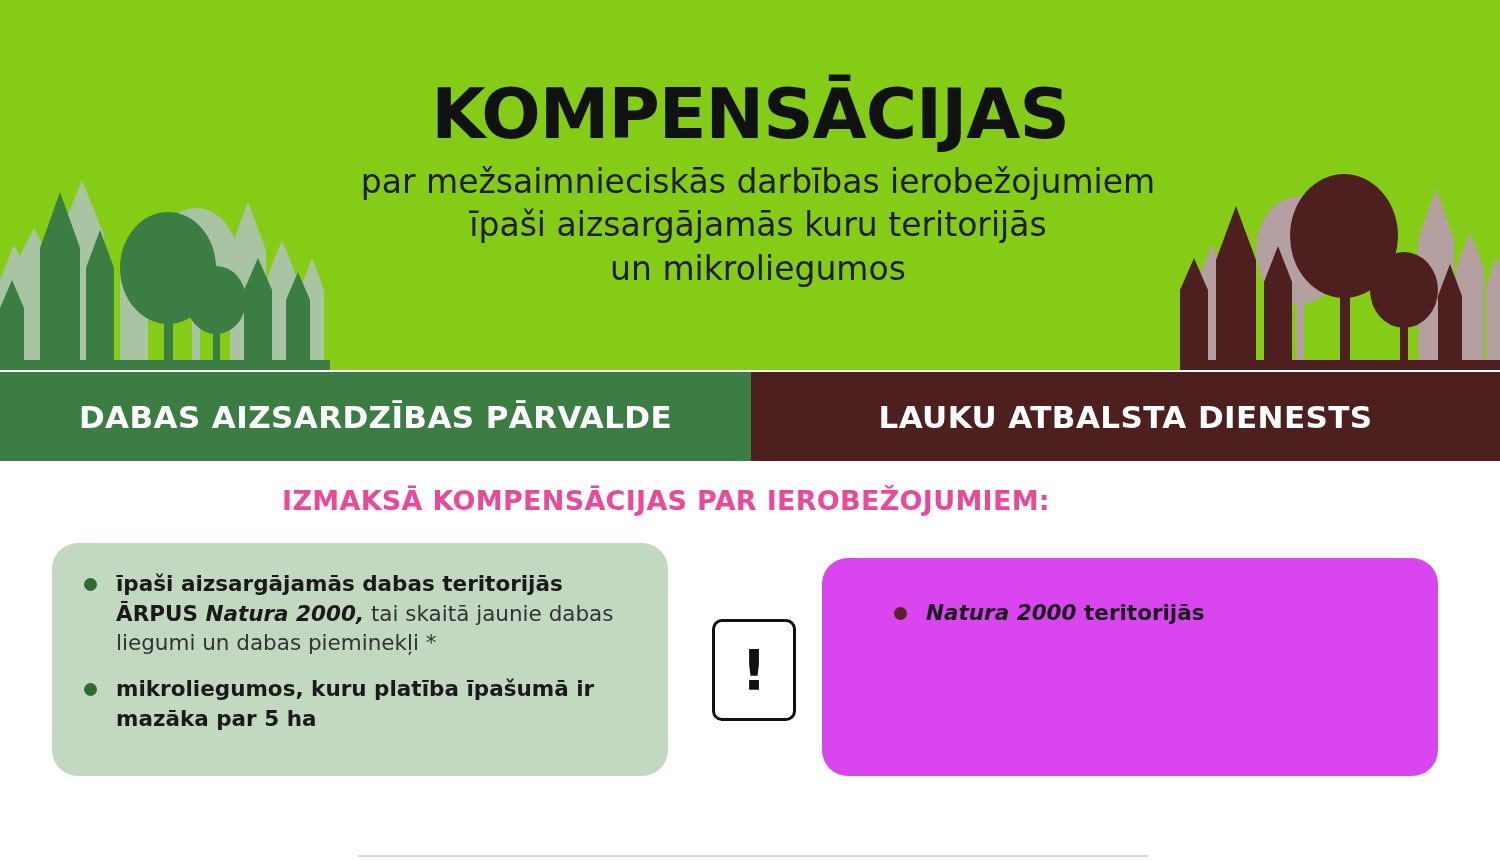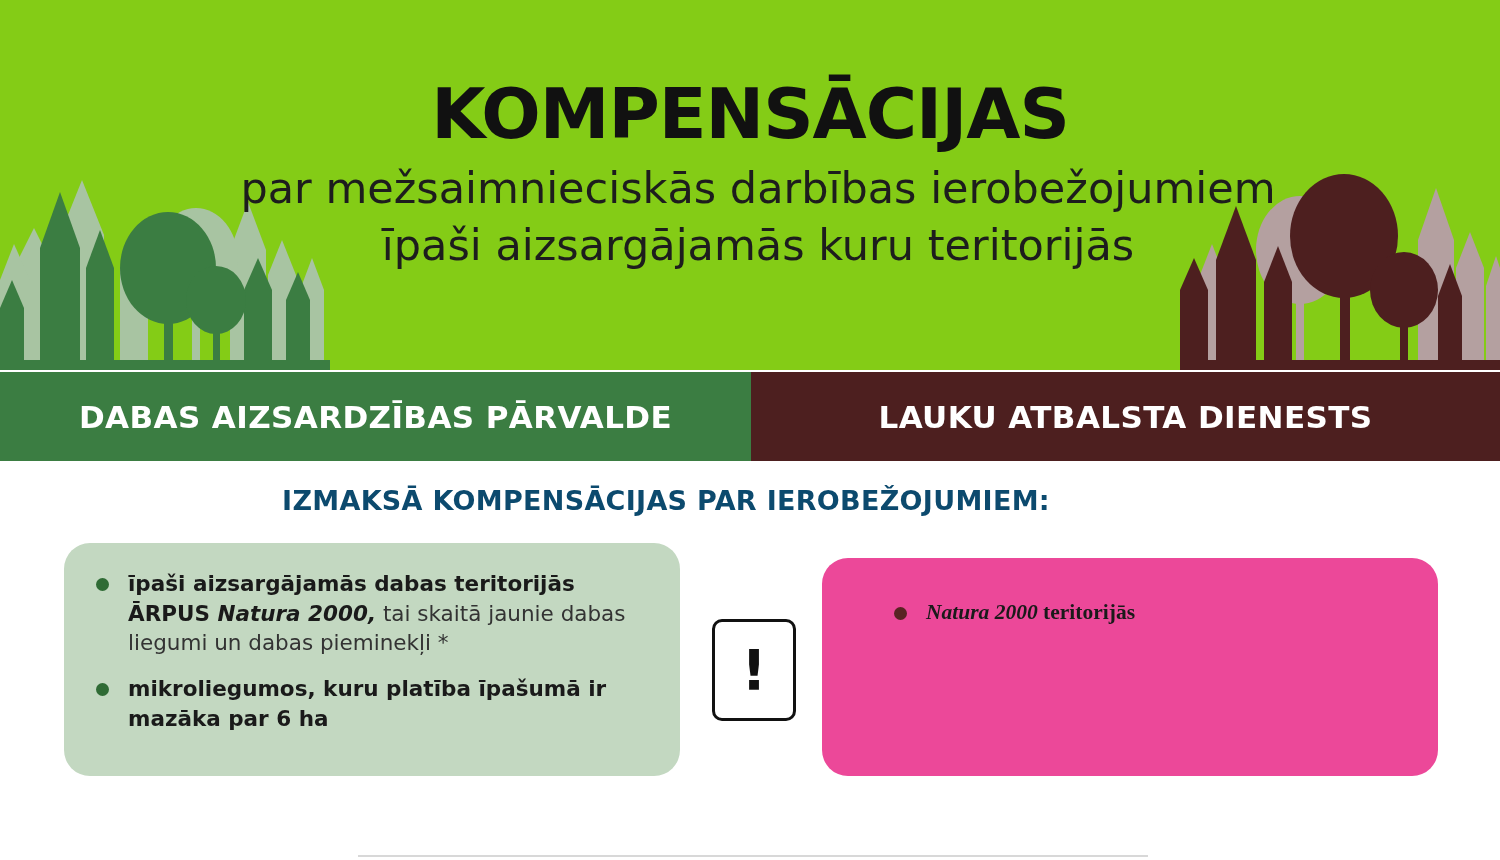--- a/index.html
+++ b/index.html
@@ -46,21 +46,21 @@
   }
   .hero-title {
     font-size: 70px;
     font-weight: 700;
     letter-spacing: -1px;
     line-height: 1.05;
     color: #111111;
     margin: 0;
   }
   .hero-sub {
-    font-size: 43px;
+    font-size: 33px;
     font-weight: 400;
     line-height: 1.33;
     color: #1d1d1d;
     margin: 8px 0 0 16px;
   }
 
   
   .bars {
     position: absolute;
     left: 0; top: 372px;
@@ -93,45 +93,44 @@
   
   .section-heading {
     position: absolute;
     left: 0;
     top: 485px;
     width: 1332px;
     text-align: center;
     font-size: 27px;
     font-weight: 700;
     letter-spacing: 0.3px;
-    color: #0c4a6e;
+    color: #ec4899;
   }
 
   
   .panel {
     position: absolute;
     border-radius: 26px;
     box-sizing: border-box;
   }
   .panel-left {
-    left: 64px;
+    left: 52px;
     top: 543px;
     width: 616px;
     height: 233px;
     background: #c3d8c1;
     padding: 26px 30px 20px 30px;
   }
   .panel-right {
     left: 822px;
     top: 558px;
     width: 616px;
     height: 218px;
-    background: #ec4899;
+    background: #d946ef;
     padding: 40px 30px 20px 70px;
-    font-family: Liberation Serif, serif;
   }
   .bullet-list {
     list-style: none;
     margin: 0;
     padding: 0;
   }
   .bullet-item {
     position: relative;
     padding-left: 34px;
     margin-bottom: 16px;
@@ -235,20 +234,21 @@
       <polygon points="258,230 258,156 270,124 282,156 282,230"></polygon>
       <rect x="0" y="220" width="320" height="10"></rect>
     </g>
   </svg>
 
   <div class="hero-text">
     <h1 class="hero-title">KOMPENSĀCIJAS</h1>
     <p class="hero-sub">
       <span>par mežsaimnieciskās darbības ierobežojumiem</span><br>
       <span>īpaši aizsargājamās kuru teritorijās</span><br>
+      <span>un mikroliegumos</span>
     </p>
   </div>
 </div>
 
 <div class="bars">
   <div class="bar bar-green">
     <span class="bar-label">DABAS AIZSARDZĪBAS PĀRVALDE</span>
   </div>
   <div class="bar bar-maroon">
     <span class="bar-label">LAUKU ATBALSTA DIENESTS</span>
@@ -258,21 +258,21 @@
 <div class="section-heading">IZMAKSĀ KOMPENSĀCIJAS PAR IEROBEŽOJUMIEM:</div>
 
 <div class="panel panel-left">
   <ul class="bullet-list">
     <li class="bullet-item">
       <span class="dot dot-green"></span>
       <span class="b">īpaši aizsargājamās dabas teritorijās ĀRPUS </span><span class="i">Natura 2000,</span><span class="n"> tai skaitā jaunie dabas liegumi un dabas pieminekļi *</span>
     </li>
     <li class="bullet-item">
       <span class="dot dot-green"></span>
-      <span class="b">mikroliegumos, kuru platība īpašumā ir mazāka par 6 ha</span>
+      <span class="b">mikroliegumos, kuru platība īpašumā ir mazāka par 5 ha</span>
     </li>
   </ul>
 </div>
 
 <div class="excl-box">
   <span class="excl-mark">!</span>
 </div>
 
 <div class="panel panel-right">
   <ul class="bullet-list">

